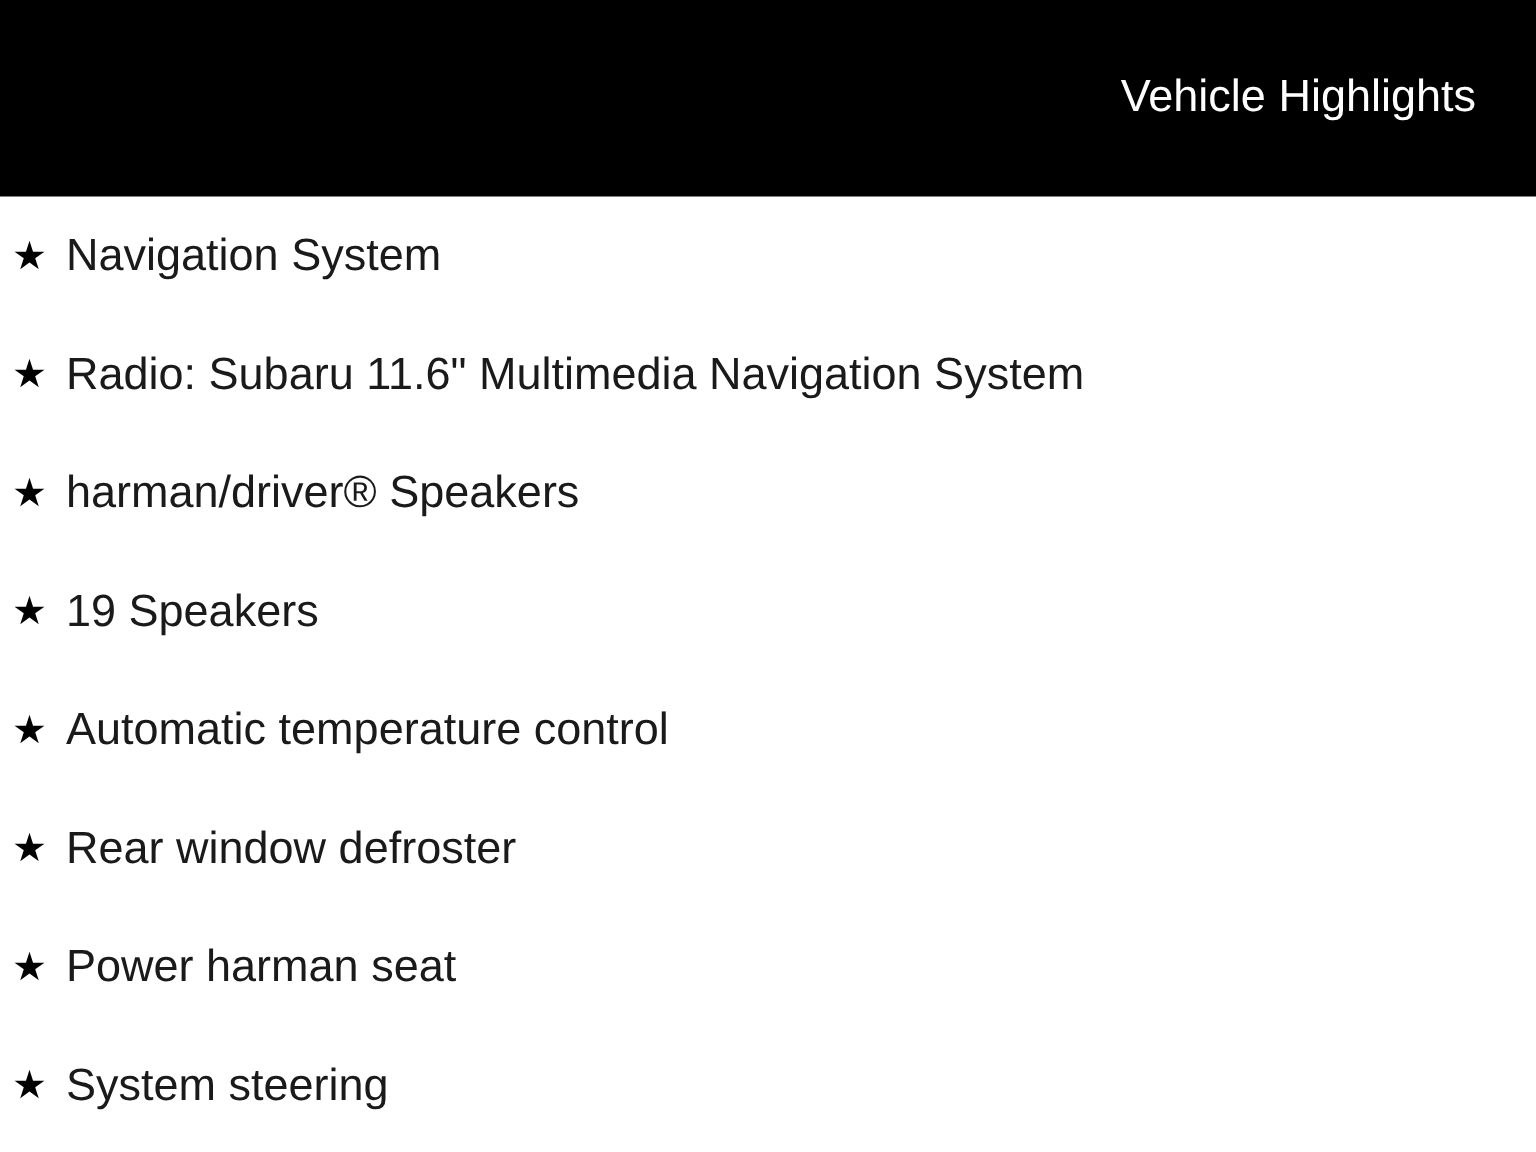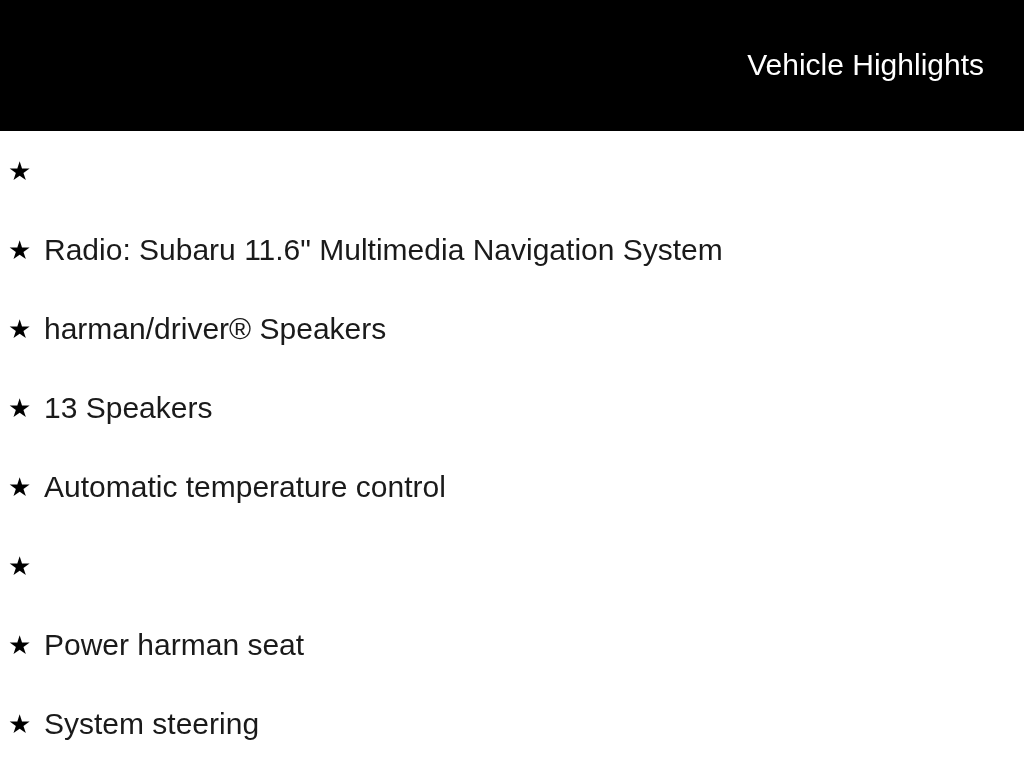--- a/index.html
+++ b/index.html
@@ -64,39 +64,41 @@
 
 <div class="page">
 
   <div class="header">
     <div class="header-title">Vehicle Highlights</div>
   </div>
 
   <ul class="highlights-list">
     <li>
       <span class="star">★</span>
+      <span class="item-label">Navigation System</span>
     </li>
     <li>
       <span class="star">★</span>
       <span class="item-label">Radio: Subaru 11.6" Multimedia Navigation System</span>
     </li>
     <li>
       <span class="star">★</span>
       <span class="item-label">harman/driver® Speakers</span>
     </li>
     <li>
       <span class="star">★</span>
-      <span class="item-label">13 Speakers</span>
+      <span class="item-label">19 Speakers</span>
     </li>
     <li>
       <span class="star">★</span>
       <span class="item-label">Automatic temperature control</span>
     </li>
     <li>
       <span class="star">★</span>
+      <span class="item-label">Rear window defroster</span>
     </li>
     <li>
       <span class="star">★</span>
       <span class="item-label">Power harman seat</span>
     </li>
     <li>
       <span class="star">★</span>
       <span class="item-label">System steering</span>
     </li>
   </ul>

